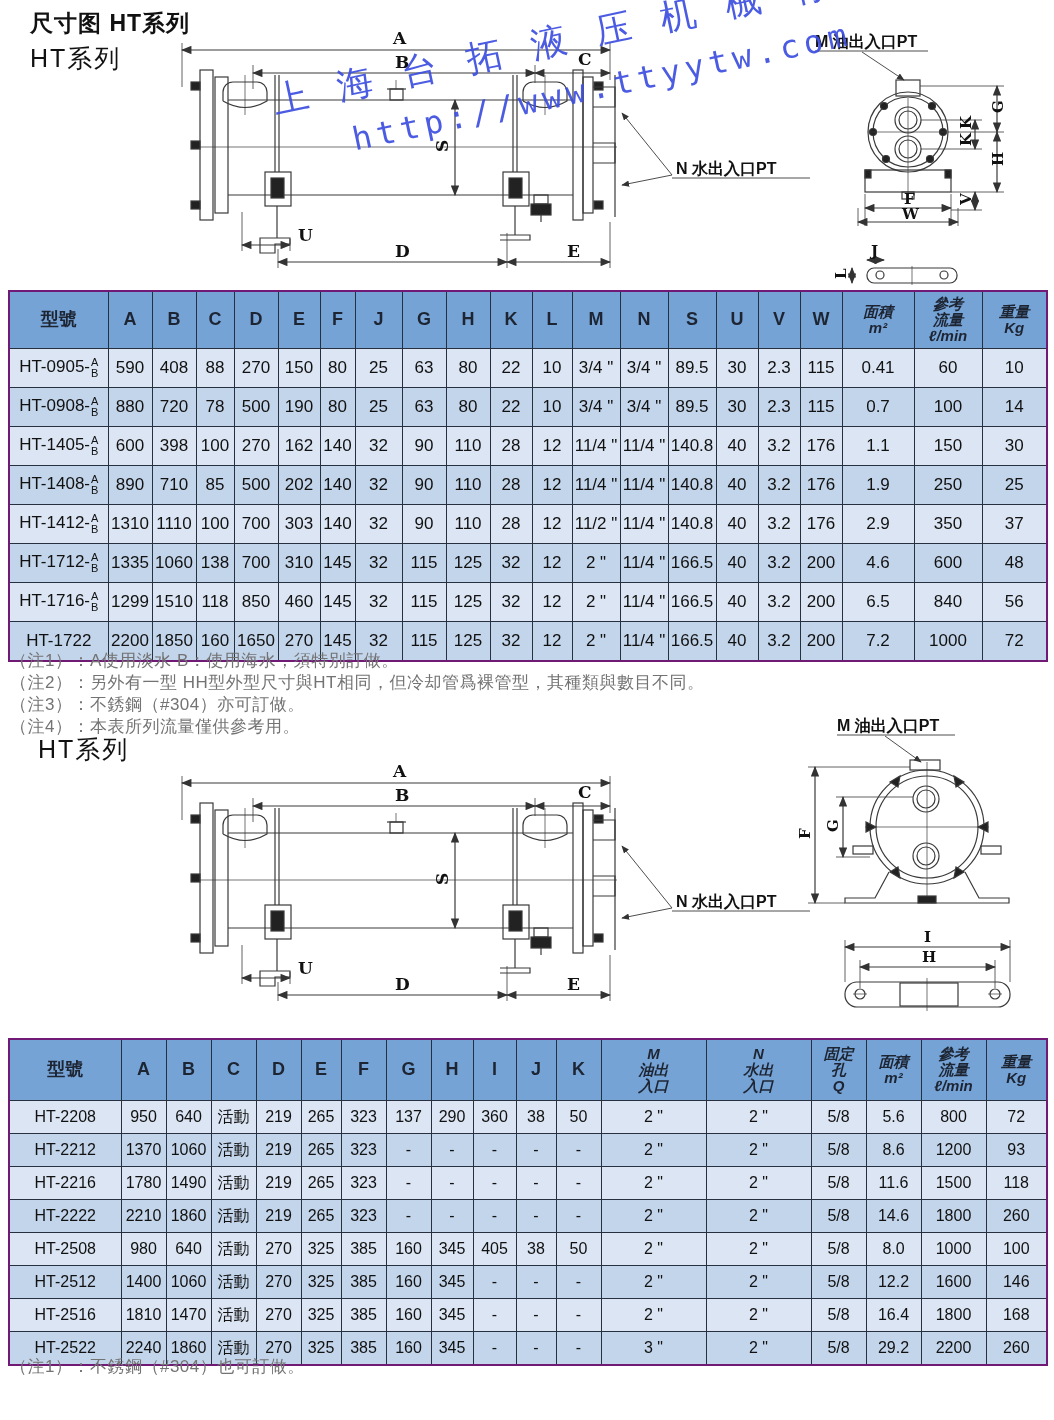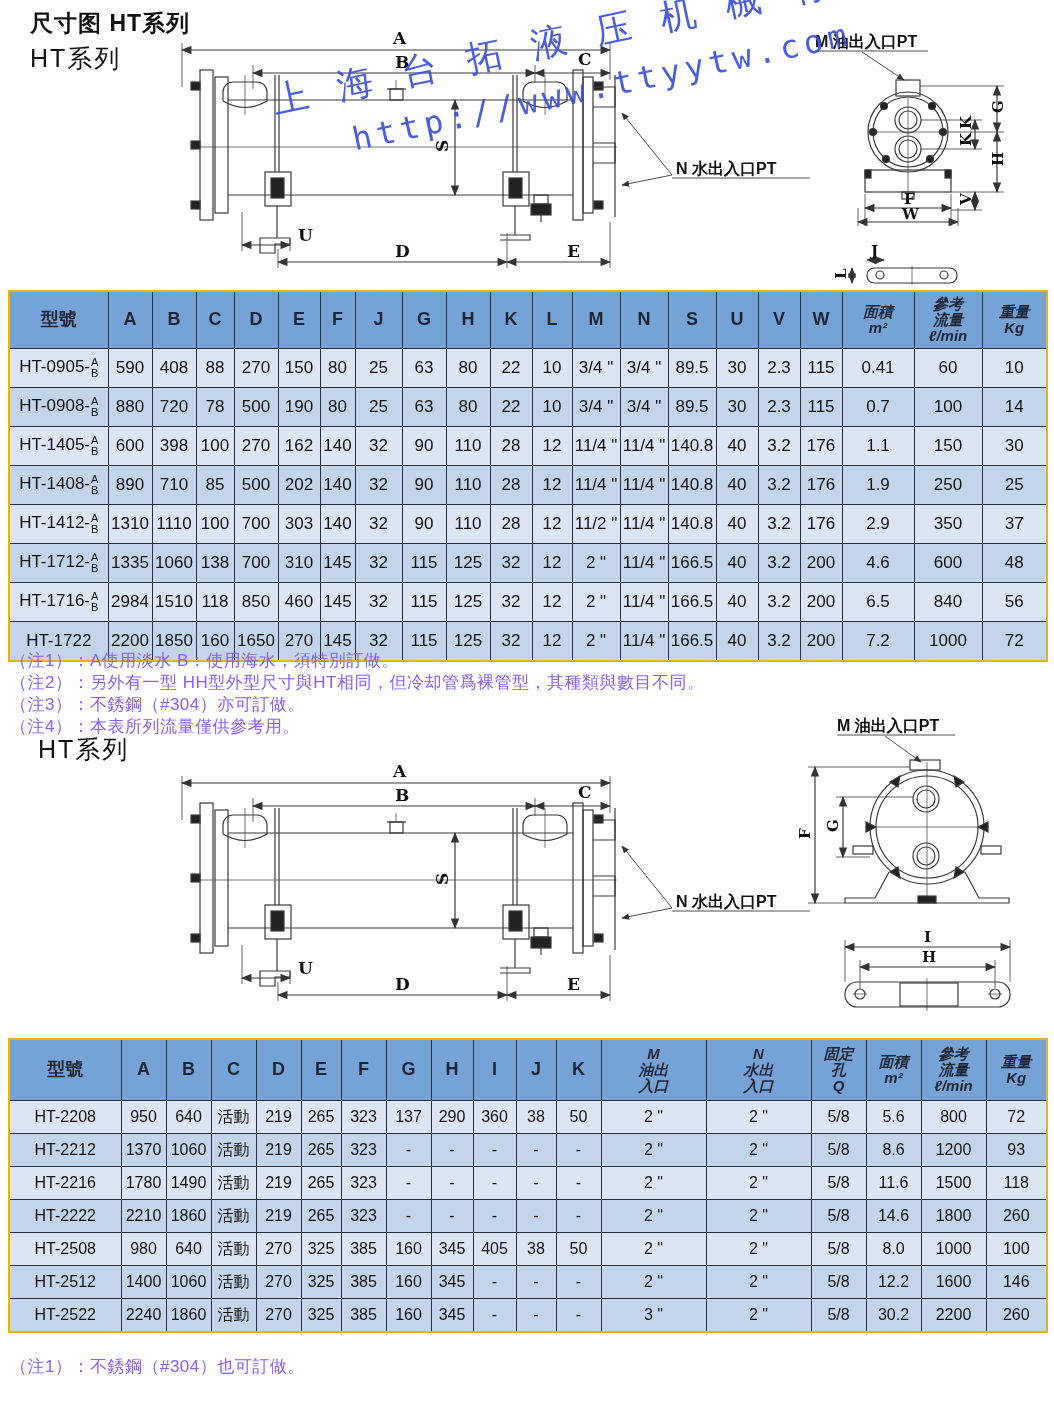--- a/index.html
+++ b/index.html
@@ -11,39 +11,39 @@
   #series-1{left:30px;top:42px;font-size:25px;letter-spacing:2px;}
   #series-2{left:38px;top:733px;font-size:25px;letter-spacing:2px;}
   
   #watermark{left:268px;top:78px;transform:rotate(-12deg);transform-origin:left top;
              color:#3d4fe0;opacity:.92;pointer-events:none;z-index:5;}
   #watermark .wm1{font-size:36px;letter-spacing:30px;white-space:nowrap;}
   #watermark .wm2{font-size:32px;letter-spacing:5px;margin-top:10px;margin-left:70px;
                   font-family:"DejaVu Sans Mono",monospace;white-space:nowrap;}
   
   table.spec{border-collapse:collapse;table-layout:fixed;background:#000000;
-             border:2px solid #eab308;}
+             border:2px solid #701a75;}
   table.spec th,table.spec td{border:1px solid #26303f;text-align:center;vertical-align:middle;
              overflow:hidden;white-space:nowrap;}
   table.spec th{background:#76a3d6;color:#1d2533;font-weight:bold;font-size:18px;line-height:1.08;}
   table.spec th div{font-size:inherit;}
   table.spec th.small div{font-size:15px;font-style:italic;}
   #table1{left:8px;top:290px;width:1038px;}
   #table2{left:8px;top:1038px;width:1038px;}
   #table1 th{height:54px;}
   #table2 th{height:58px;}
   #table1 td{height:36px;font-size:17px;}
   #table2 td{height:30px;font-size:16px;}
   tr.row-odd td{background:#dbe5f3;}
   tr.row-even td{background:#c3d5eb;}
   td.model-cell{font-size:16px;}
   .ab-stack{display:inline-flex;flex-direction:column;vertical-align:middle;
             font-size:11px;line-height:11px;text-align:left;margin-left:1px;}
   
-  .notes{font-size:17px;line-height:22px;color:#8b5cf6;letter-spacing:.5px;}
+  .notes{font-size:17px;line-height:22px;color:#737373;letter-spacing:.5px;}
   #notes-1{left:10px;top:650px;}
   #notes-2{left:10px;top:1356px;line-height:21px;}
   
   svg text{font-family:"DejaVu Serif","Liberation Serif",serif;font-weight:bold;fill:#111;}
   svg text.cjk{font-family:"Liberation Sans",sans-serif;font-size:16px;}
 </style>
 </head>
 <body>
 
 <div id="page">
@@ -469,21 +469,21 @@
           <td>200</td>
           <td>4.6</td>
           <td>600</td>
           <td>48</td>
         </tr>
         <tr class="row-odd">
           <td class="model-cell"><span>HT-1716-</span><span class="ab-stack">
               <span>A</span>
               <span>B</span>
             </span></td>
-          <td>2984</td>
+          <td>1299</td>
           <td>1510</td>
           <td>118</td>
           <td>850</td>
           <td>460</td>
           <td>145</td>
           <td>32</td>
           <td>115</td>
           <td>125</td>
           <td>32</td>
           <td>12</td>
@@ -874,37 +874,57 @@
           <td>-</td>
           <td>-</td>
           <td>-</td>
           <td>2 "</td>
           <td>2 "</td>
           <td>5/8</td>
           <td>12.2</td>
           <td>1600</td>
           <td>146</td>
         </tr>
+        <tr class="row-odd">
+          <td class="model-cell"><span>HT-2516</span></td>
+          <td>1810</td>
+          <td>1470</td>
+          <td>活動</td>
+          <td>270</td>
+          <td>325</td>
+          <td>385</td>
+          <td>160</td>
+          <td>345</td>
+          <td>-</td>
+          <td>-</td>
+          <td>-</td>
+          <td>2 "</td>
+          <td>2 "</td>
+          <td>5/8</td>
+          <td>16.4</td>
+          <td>1800</td>
+          <td>168</td>
+        </tr>
         <tr class="row-even">
           <td class="model-cell"><span>HT-2522</span></td>
           <td>2240</td>
           <td>1860</td>
           <td>活動</td>
           <td>270</td>
           <td>325</td>
           <td>385</td>
           <td>160</td>
           <td>345</td>
           <td>-</td>
           <td>-</td>
           <td>-</td>
           <td>3 "</td>
           <td>2 "</td>
           <td>5/8</td>
-          <td>30.2</td>
+          <td>29.2</td>
           <td>2200</td>
           <td>260</td>
         </tr>
       </tbody>
   </table>
 
   <div class="abs notes" id="notes-2">
     <div>（注1）：不銹鋼（#304）也可訂做。</div>
   </div>
 

